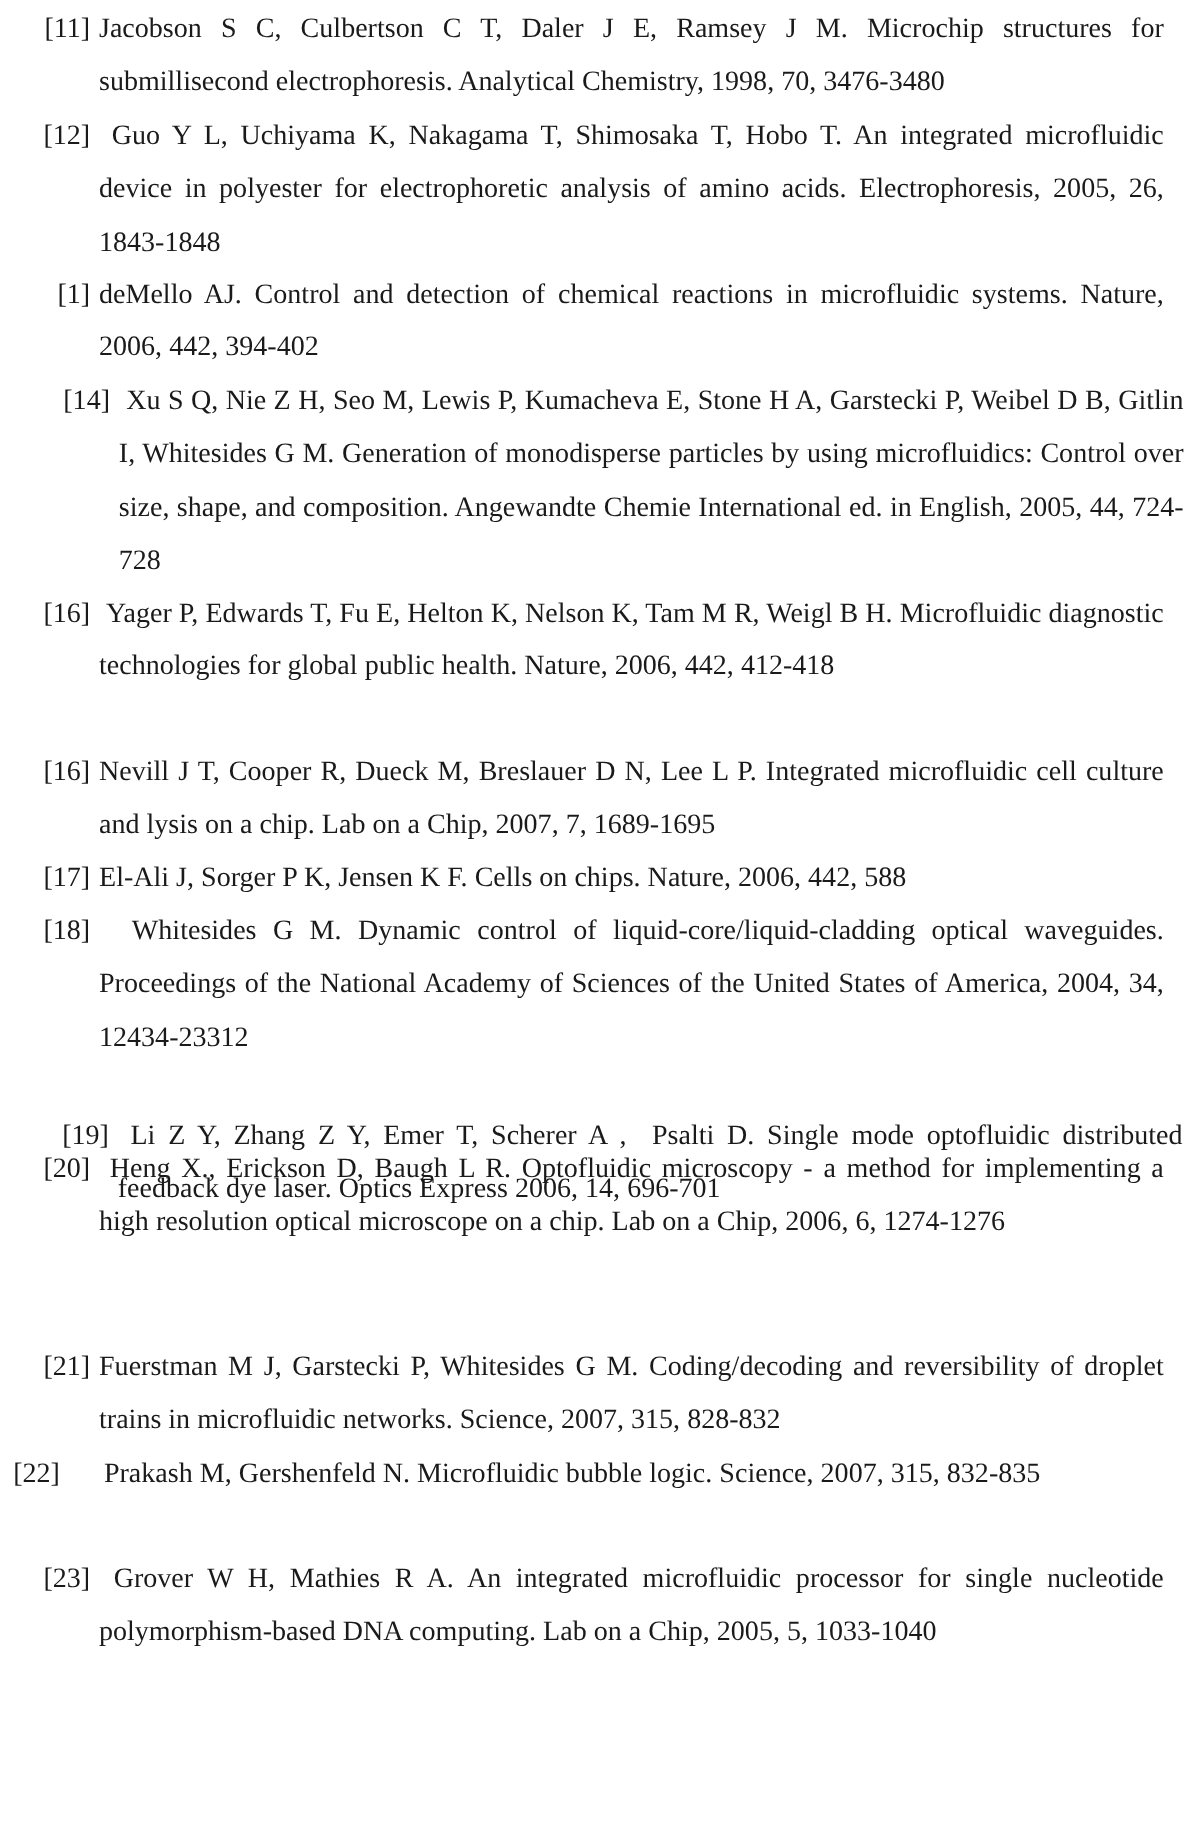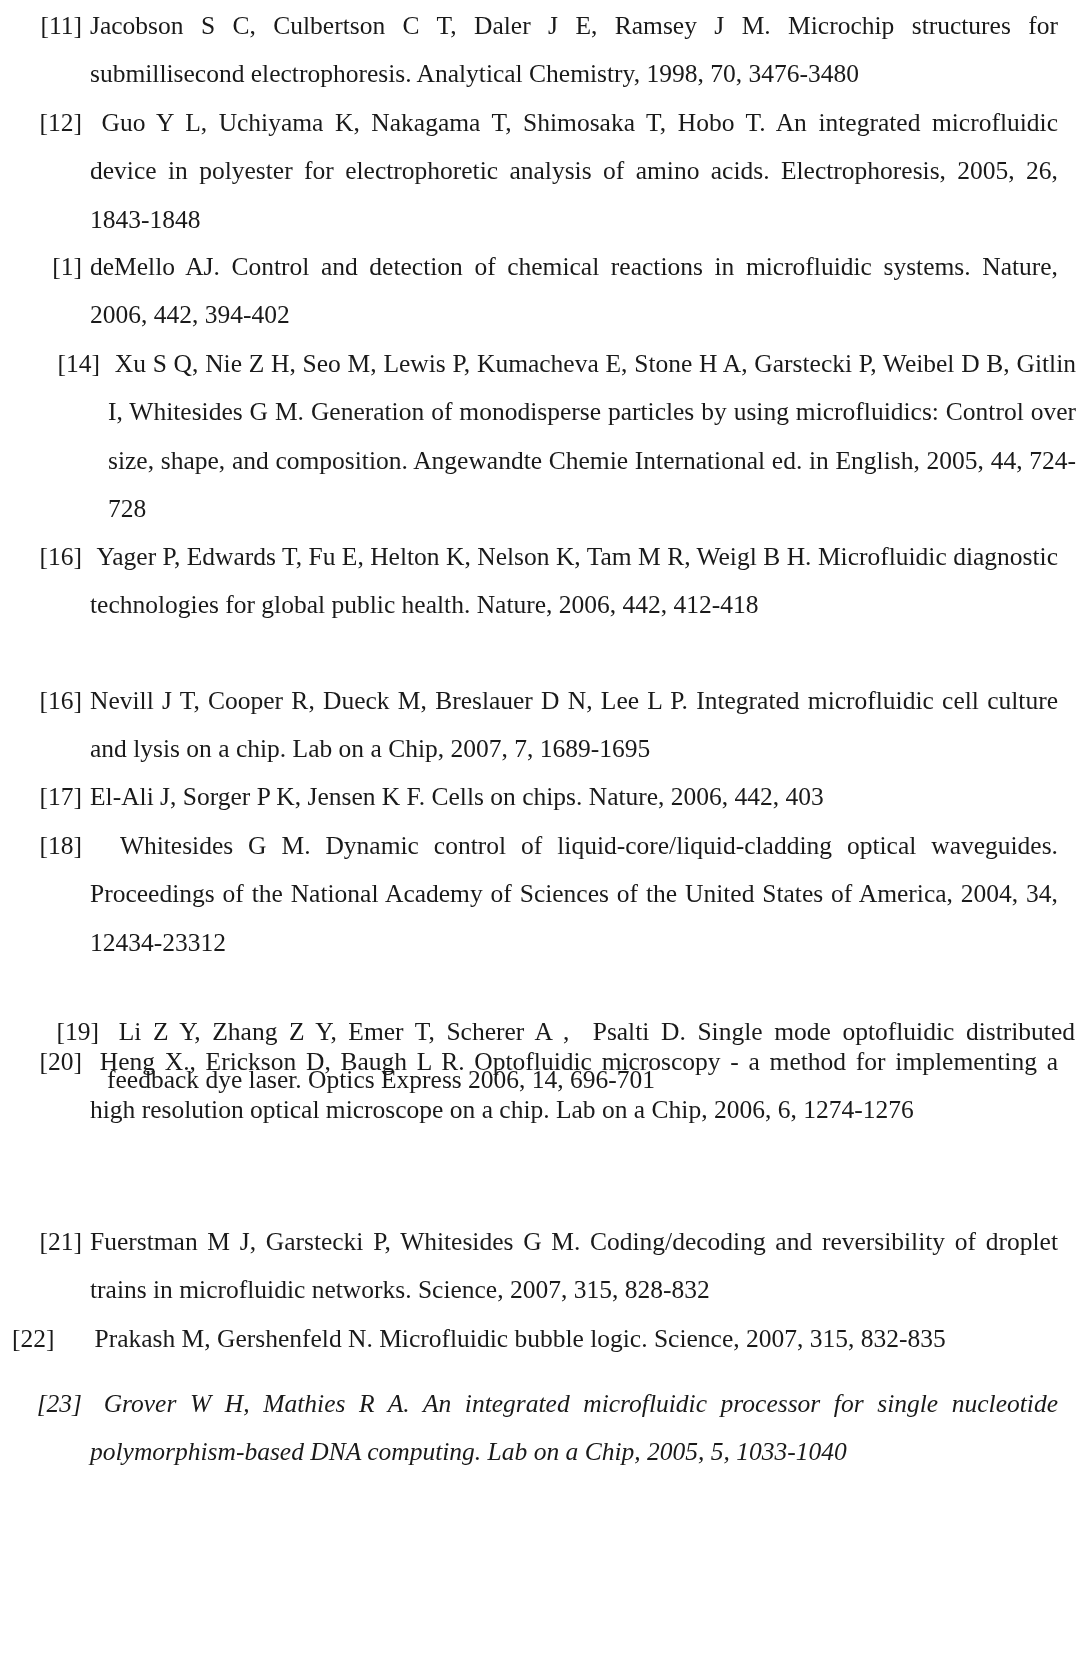--- a/index.html
+++ b/index.html
@@ -82,21 +82,21 @@
     <div class="body" style="white-space:pre-wrap;"> Yager P, Edwards T, Fu E, Helton K, Nelson K, Tam M R, Weigl B H. Microfluidic diagnostic technologies for global public health. Nature, 2006, 442, 412-418</div>
   </div>
 
   <div class="ref" style="top:677px;">
     <span class="label">[16]</span>
     <div class="body">Nevill J T, Cooper R, Dueck M, Breslauer D N, Lee L P. Integrated microfluidic cell culture and lysis on a chip. Lab on a Chip, 2007, 7, 1689-1695</div>
   </div>
 
   <div class="ref" style="top:773px;">
     <span class="label">[17]</span>
-    <div class="body">El-Ali J, Sorger P K, Jensen K F. Cells on chips. Nature, 2006, 442, 403</div>
+    <div class="body">El-Ali J, Sorger P K, Jensen K F. Cells on chips. Nature, 2006, 442, 588</div>
   </div>
 
   <div class="ref" style="top:822px;">
     <span class="label">[18]</span>
     <div class="body" style="white-space:pre-wrap;">  Whitesides G M. Dynamic control of liquid-core/liquid-cladding optical waveguides. Proceedings of the National Academy of Sciences of the United States of America, 2004, 34, 12434-23312</div>
   </div>
 
   <div class="ref" style="top:1008px;margin-left:17px;">
     <span class="label">[19]</span>
     <div class="body" style="white-space:pre-wrap;"> Li Z Y, Zhang Z Y, Emer T, Scherer A ,  Psalti D. Single mode optofluidic distributed feedback dye laser. Optics Express 2006, 14, 696-701</div>
@@ -109,18 +109,18 @@
 
   <div class="ref" style="top:1218px;">
     <span class="label">[21]</span>
     <div class="body">Fuerstman M J, Garstecki P, Whitesides G M. Coding/decoding and reversibility of droplet trains in microfluidic networks. Science, 2007, 315, 828-832</div>
   </div>
 
   <div class="ref flow" style="top:1315px;">
     <div class="body"><span class="label">[22]</span><span style="display:inline-block;width:40px;"></span><span>Prakash M, Gershenfeld N. Microfluidic bubble logic. Science, 2007, 315, 832-835</span></div>
   </div>
 
-  <div class="ref" style="top:1380px;font-style:italic;">
+  <div class="ref" style="top:1411px;">
     <span class="label">[23]</span>
     <div class="body" style="white-space:pre-wrap;"> Grover W H, Mathies R A. An integrated microfluidic processor for single nucleotide polymorphism-based DNA computing. Lab on a Chip, 2005, 5, 1033-1040</div>
   </div>
 
 </div>
 
 </body></html>

